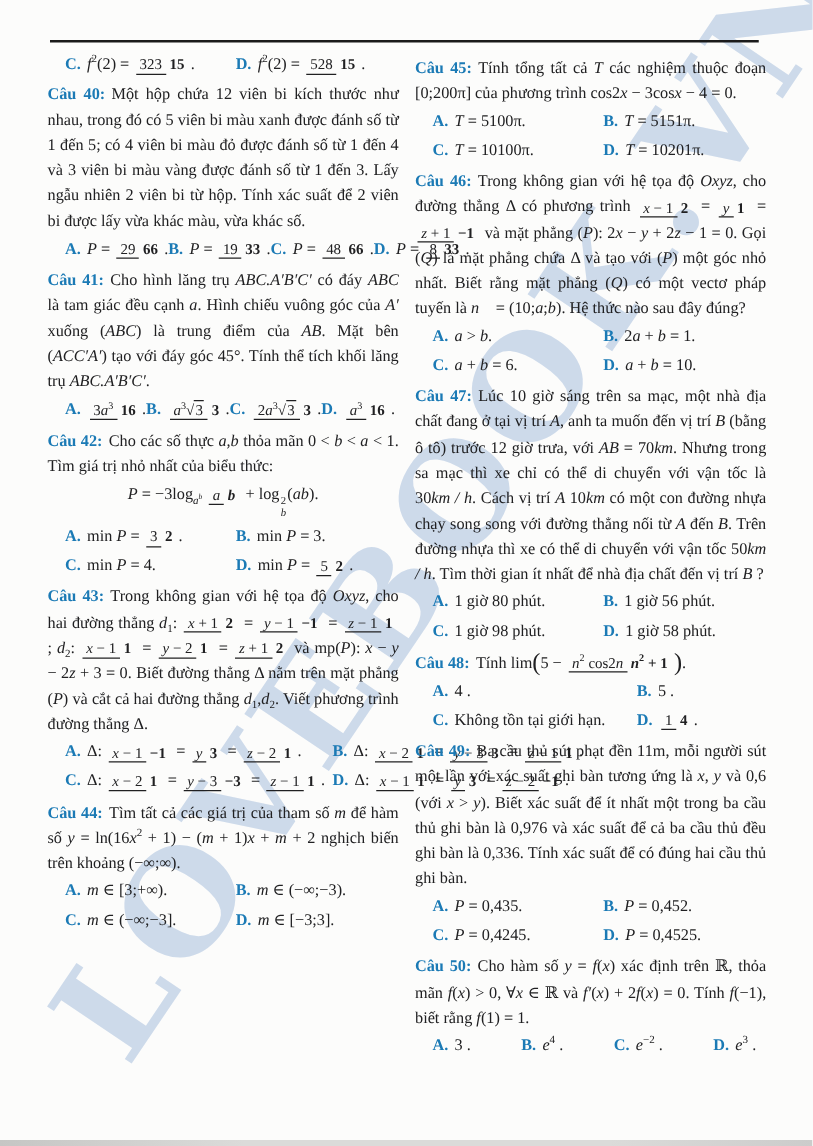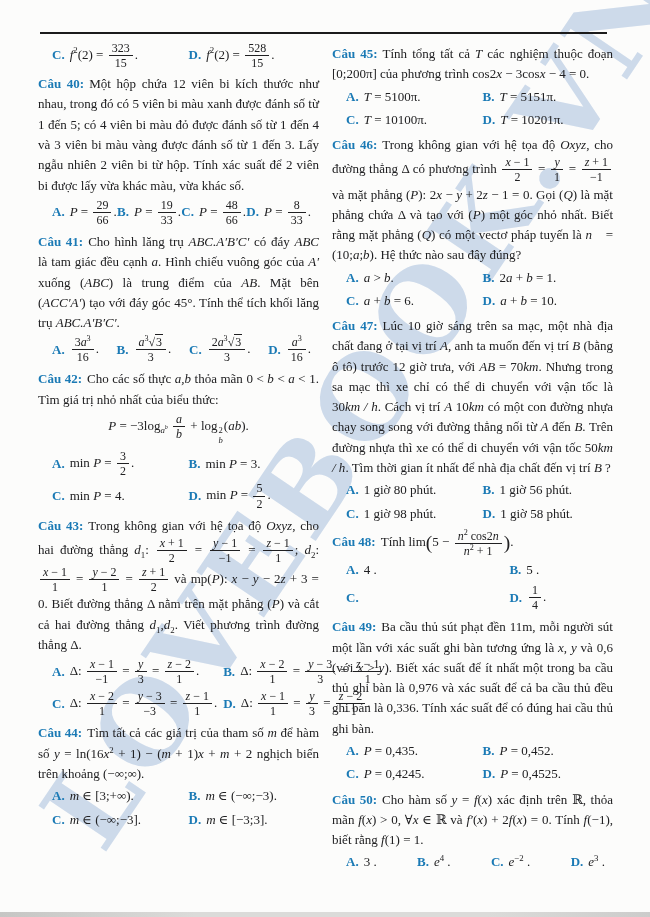--- a/index.html
+++ b/index.html
@@ -26,23 +26,23 @@
   .options{margin:1px 0 4px 0;}
   .options.c4{display:flex;justify-content:space-between;align-items:center;padding:0 8px 0 14px;}
   .options.c2{display:grid;grid-template-columns:1fr 1fr;column-gap:6px;row-gap:3px;padding-left:14px;align-items:center;}
   .options.c2w{display:grid;grid-template-columns:1.52fr 1fr;column-gap:6px;row-gap:3px;padding-left:14px;align-items:center;}
   .option{display:inline-flex;align-items:center;white-space:nowrap;}
   .ol{color:var(--accent,#1b7ab5);font-weight:700;margin-right:5px;}
   .mi{font-style:italic;}
   sup{font-size:0.68em;line-height:0;}
   sub{font-size:0.68em;line-height:0;}
   .ss{display:inline-flex;flex-direction:column;align-items:flex-start;font-size:0.66em;line-height:1.1;vertical-align:-0.45em;margin:0 1px;}
-  .frac{display:inline-flex;flex-direction:column;vertical-align:middle;text-align:center;font-size:0.92em;line-height:1.18;margin:0 2px;}
+  .frac{display:inline-flex;flex-direction:row;vertical-align:middle;font-size:0.92em;line-height:1.18;margin:0 2px;}
   .fn{display:block;border-bottom:1px solid currentColor;padding:0 3px;}
-  .fd{display:block;padding:0 3px;}
+  .fd{display:block;padding:0 3px;font-weight:bold;}
   .sqrt{white-space:nowrap;}
   .sqin{border-top:1px solid currentColor;padding:0 1px;}
   .bigp{font-size:1.5em;line-height:1;vertical-align:middle;font-weight:400;}
   .bottom-edge{position:absolute;left:0;right:0;bottom:0;height:5px;background:linear-gradient(to right,#c6c6c4,#dbdbd9 30%,#dbdbd9 75%,#cccccb);z-index:3;}
 </style>
 </head>
 <body>
 
 <div class="page">
   <div class="top-rule"></div>
@@ -352,20 +352,21 @@
             <span class="option">
               <span class="ol">A.</span>
               <span class="ot">4 .</span>
             </span>
             <span class="option">
               <span class="ol">B.</span>
               <span class="ot">5 .</span>
             </span>
             <span class="option">
               <span class="ol">C.</span>
+              <span class="ot">Không tồn tại giới hạn.</span>
             </span>
             <span class="option">
               <span class="ol">D.</span>
               <span class="ot"><span class="frac">
                   <span class="fn">1</span>
                   <span class="fd">4</span>
                 </span>.</span>
             </span>
           </div>
   </div>

